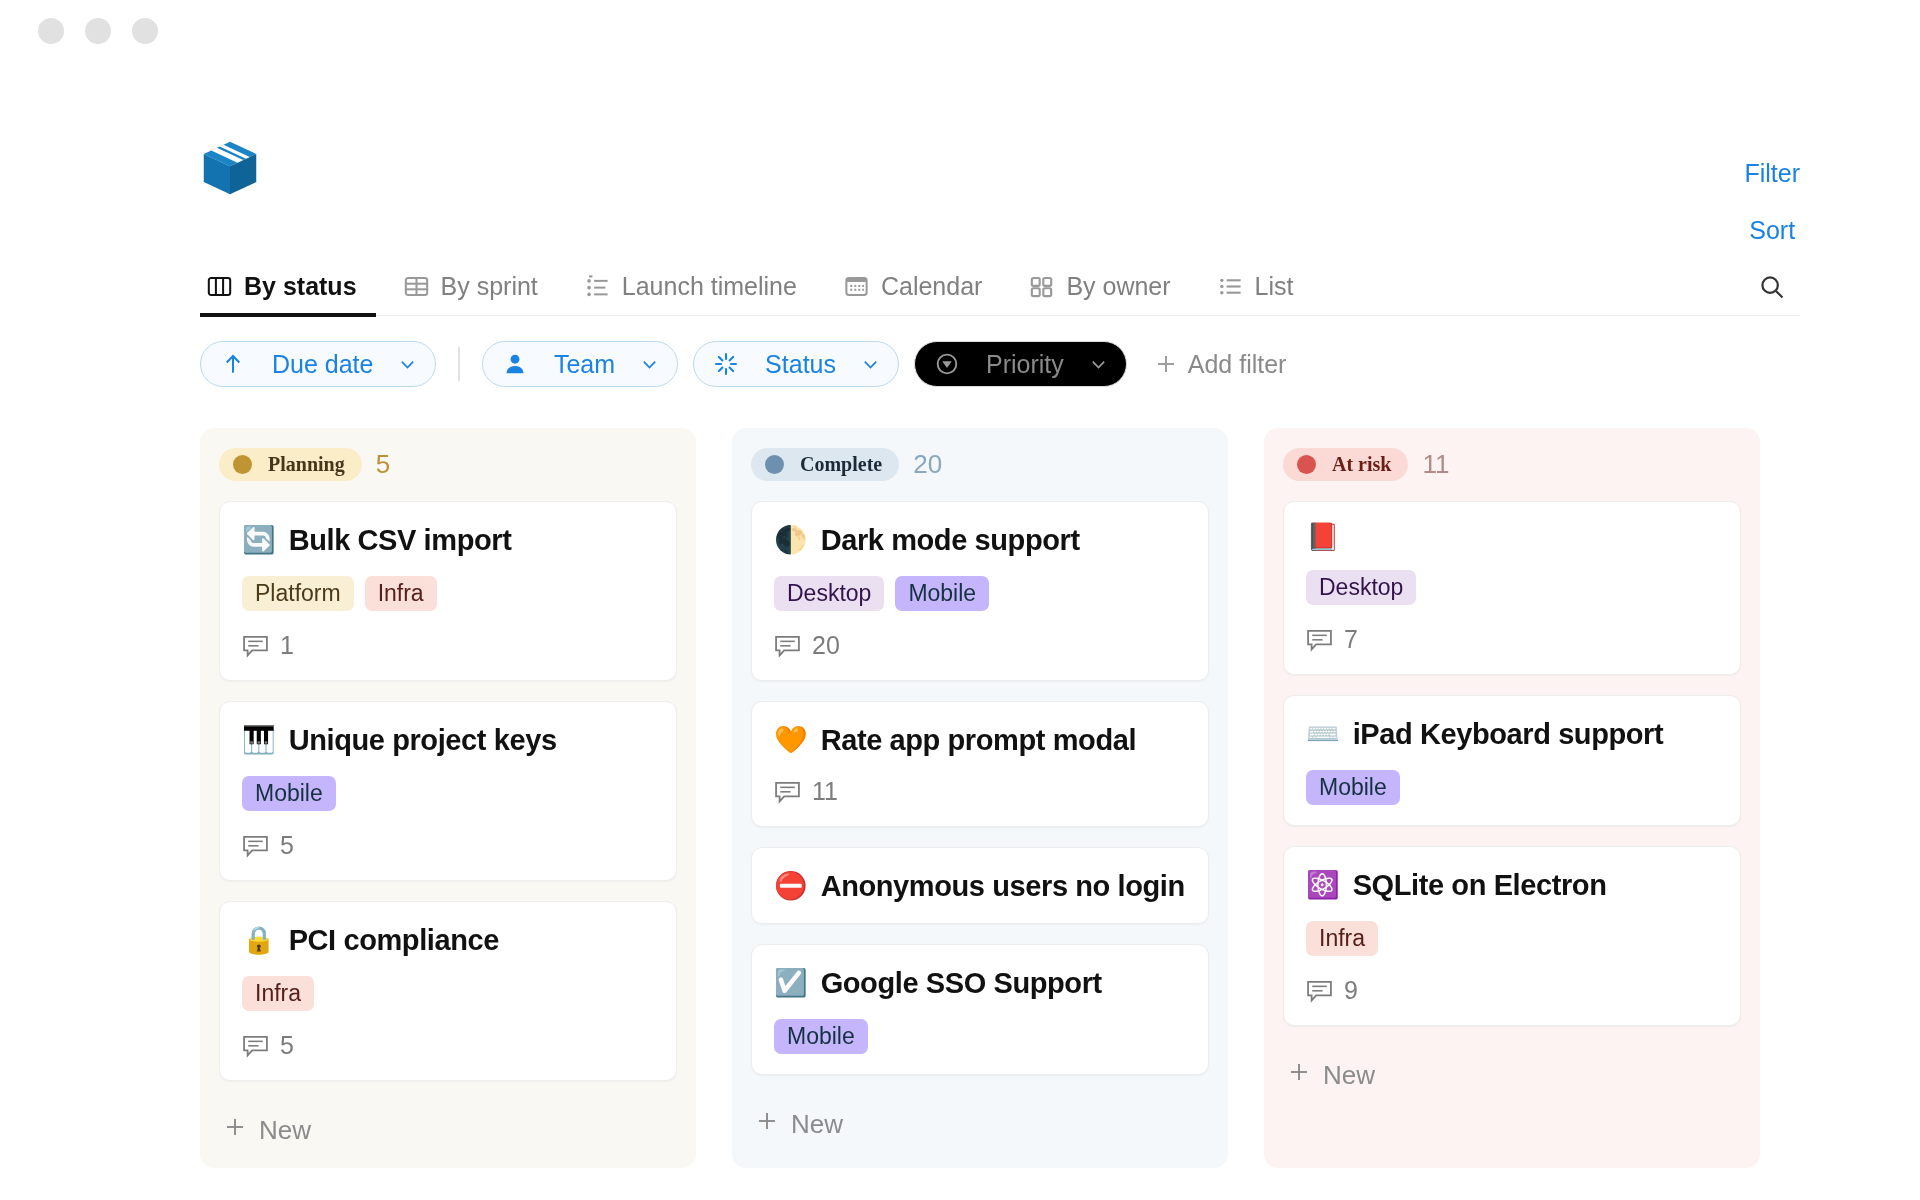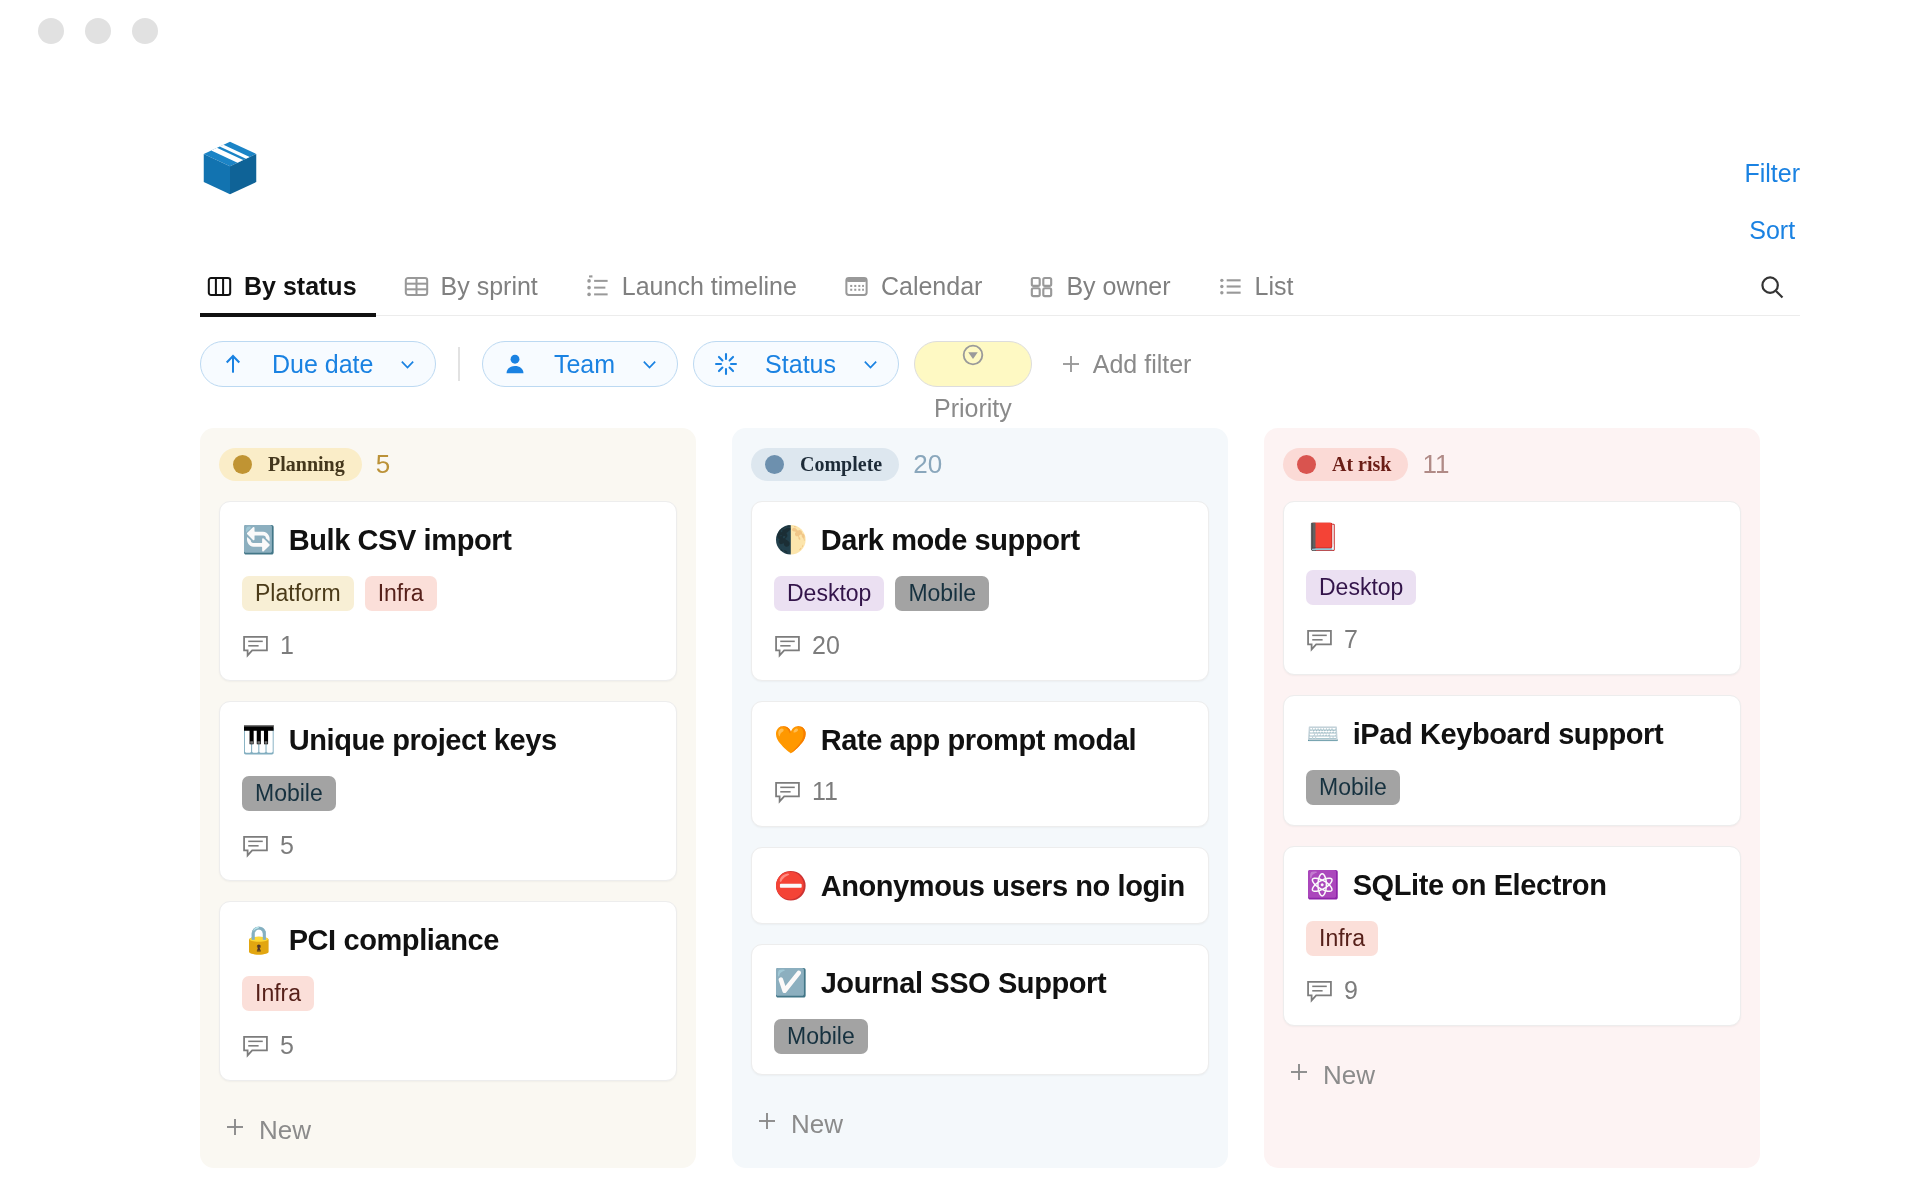--- a/index.html
+++ b/index.html
@@ -115,23 +115,22 @@
     border-radius: 23px;
     border: 1.5px solid #bcd9f2;
     background: #f7fbff;
     color: #1a82e2;
     font-size: 25px;
     cursor: pointer;
     white-space: nowrap;
   }
   .chip.muted {
     border-color: #dddddd;
-    background: #fef9c3;
+    background: #000000;
     color: #8a8a8a;
-    flex-direction: column;
   }
   .chip-ico { width: 26px; height: 26px; display: block; flex: 0 0 auto; }
   .chev { width: 17px; height: 17px; display: block; }
   .chip-divider {
     width: 1.5px;
     height: 34px;
     background: #e2e2e2;
     margin: 0 7px;
   }
   .add-filter {
@@ -217,21 +216,21 @@
     flex-wrap: wrap;
   }
   .tag {
     font-size: 23px;
     padding: 4px 13px;
     border-radius: 7px;
     white-space: nowrap;
   }
   .tag-platform { background: #f8efd5; color: #4a3a18; }
   .tag-infra    { background: #fbdfd9; color: #56201a; }
-  .tag-mobile   { background: #a3a3a3; color: #16313f; }
+  .tag-mobile   { background: #c4b5fd; color: #16313f; }
   .tag-desktop  { background: #ebe0f2; color: #33144a; }
 
   .card-meta {
     display: flex;
     align-items: center;
     gap: 11px;
     margin-top: 20px;
     color: #7c7c7c;
     font-size: 25px;
   }
@@ -542,21 +541,21 @@
       <div class="card">
         <div class="card-title-row">
           <span class="card-emoji">⛔</span>
           <span class="card-title">Anonymous users no login</span>
         </div>
       </div>
 
       <div class="card">
         <div class="card-title-row">
           <span class="card-emoji">☑️</span>
-          <span class="card-title">Journal SSO Support</span>
+          <span class="card-title">Google SSO Support</span>
         </div>
         <div class="card-tags">
           <span class="tag tag-mobile">Mobile</span>
         </div>
       </div>
 
       <div class="col-new">
         <svg class="plus-ico" viewBox="0 0 24 24">
           <line x1="12" y1="4" x2="12" y2="20" stroke="#8b8b8b" stroke-width="1.9"></line>
           <line x1="4" y1="12" x2="20" y2="12" stroke="#8b8b8b" stroke-width="1.9"></line>

